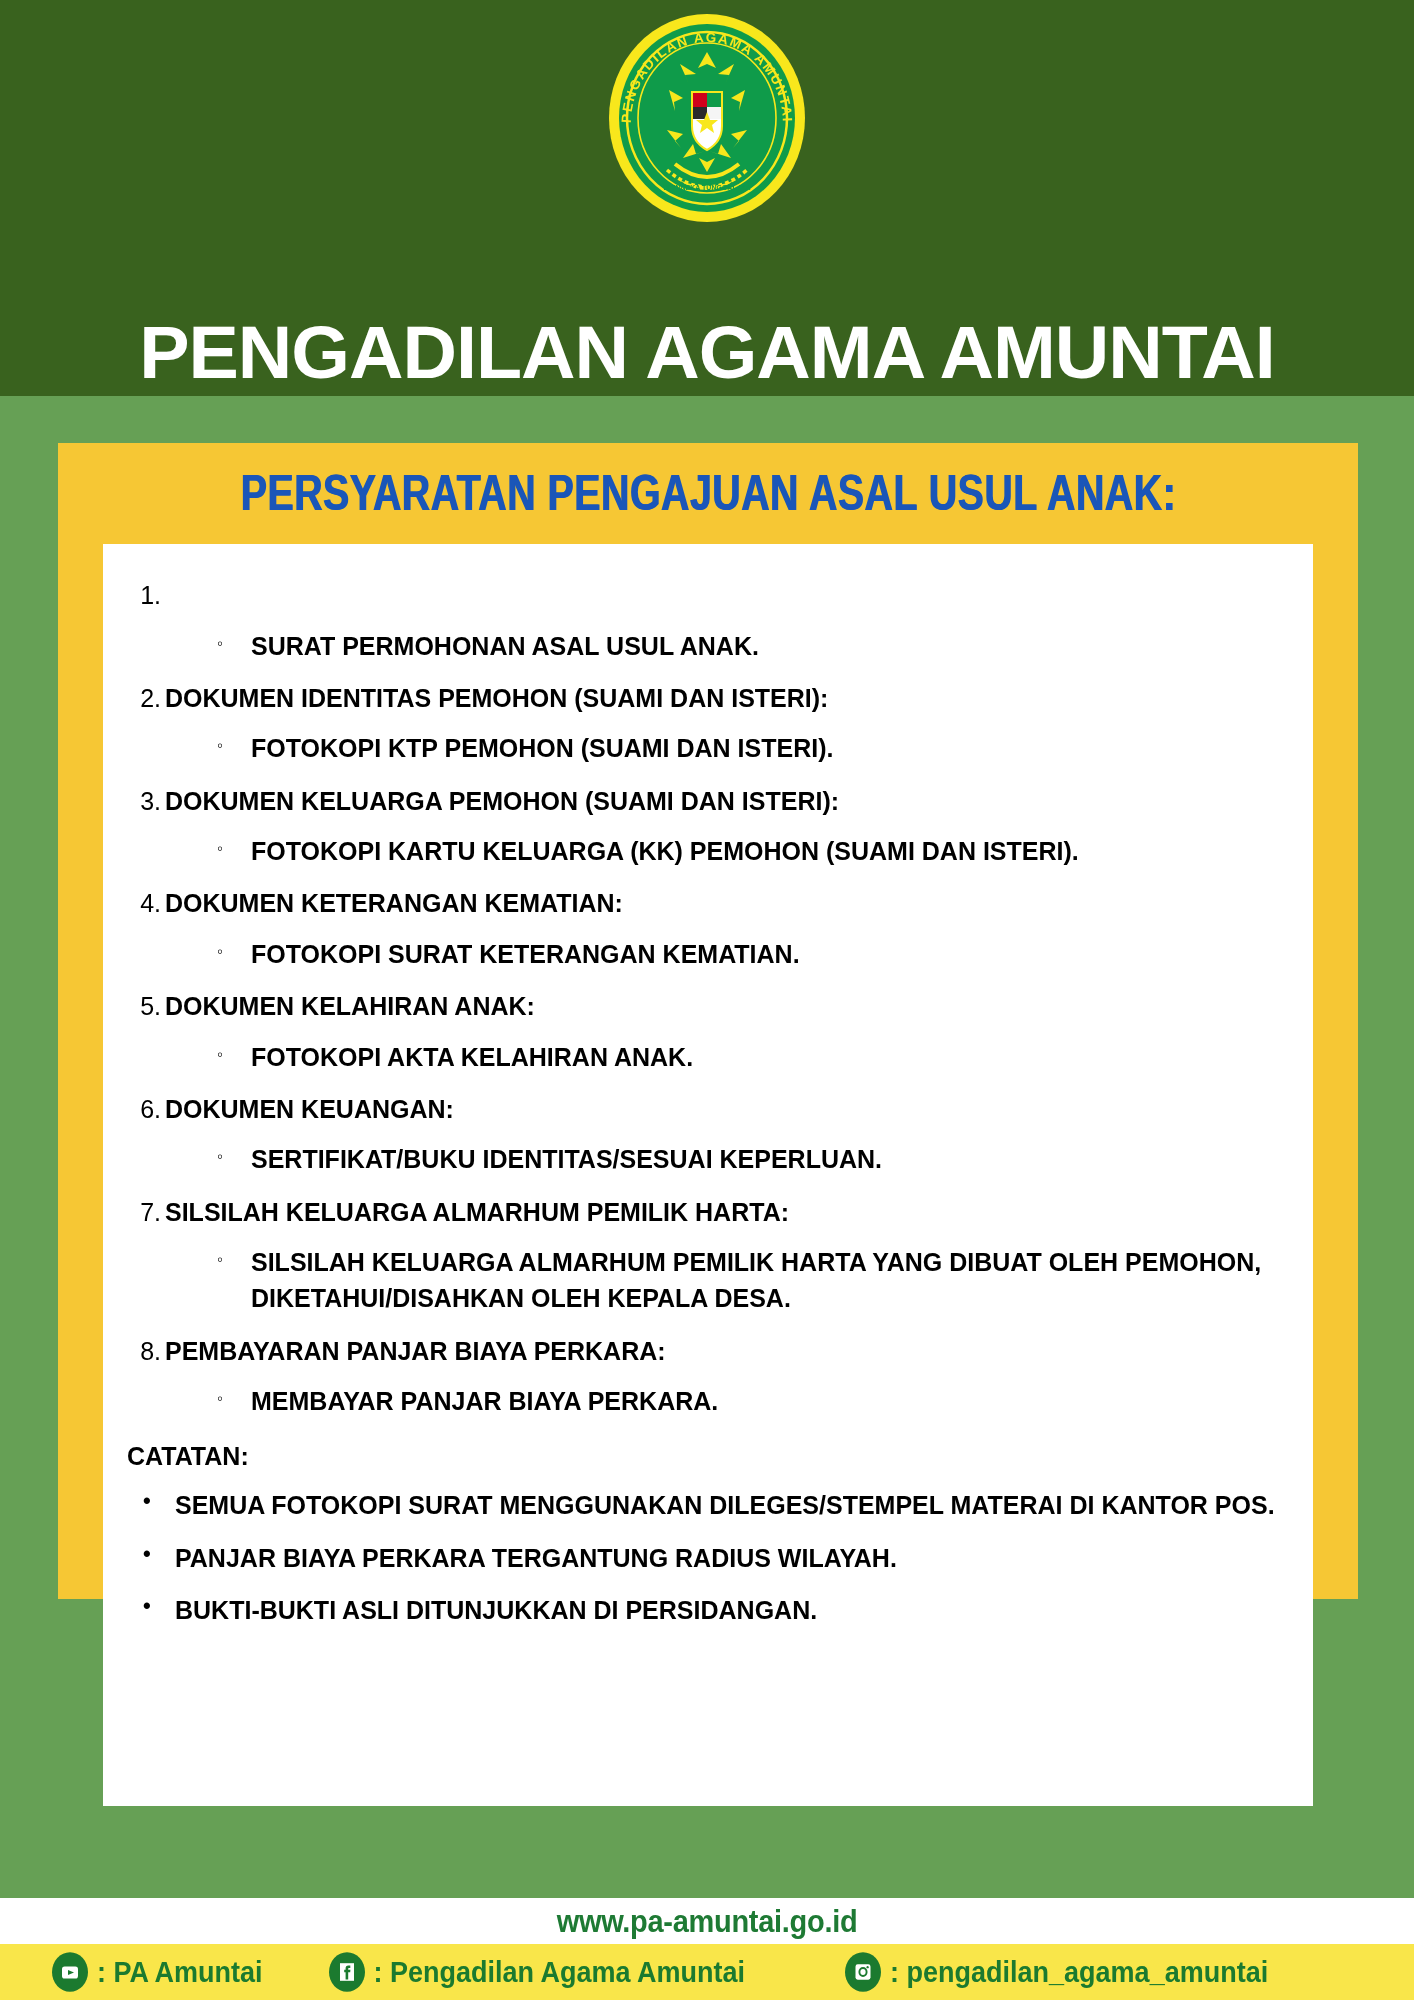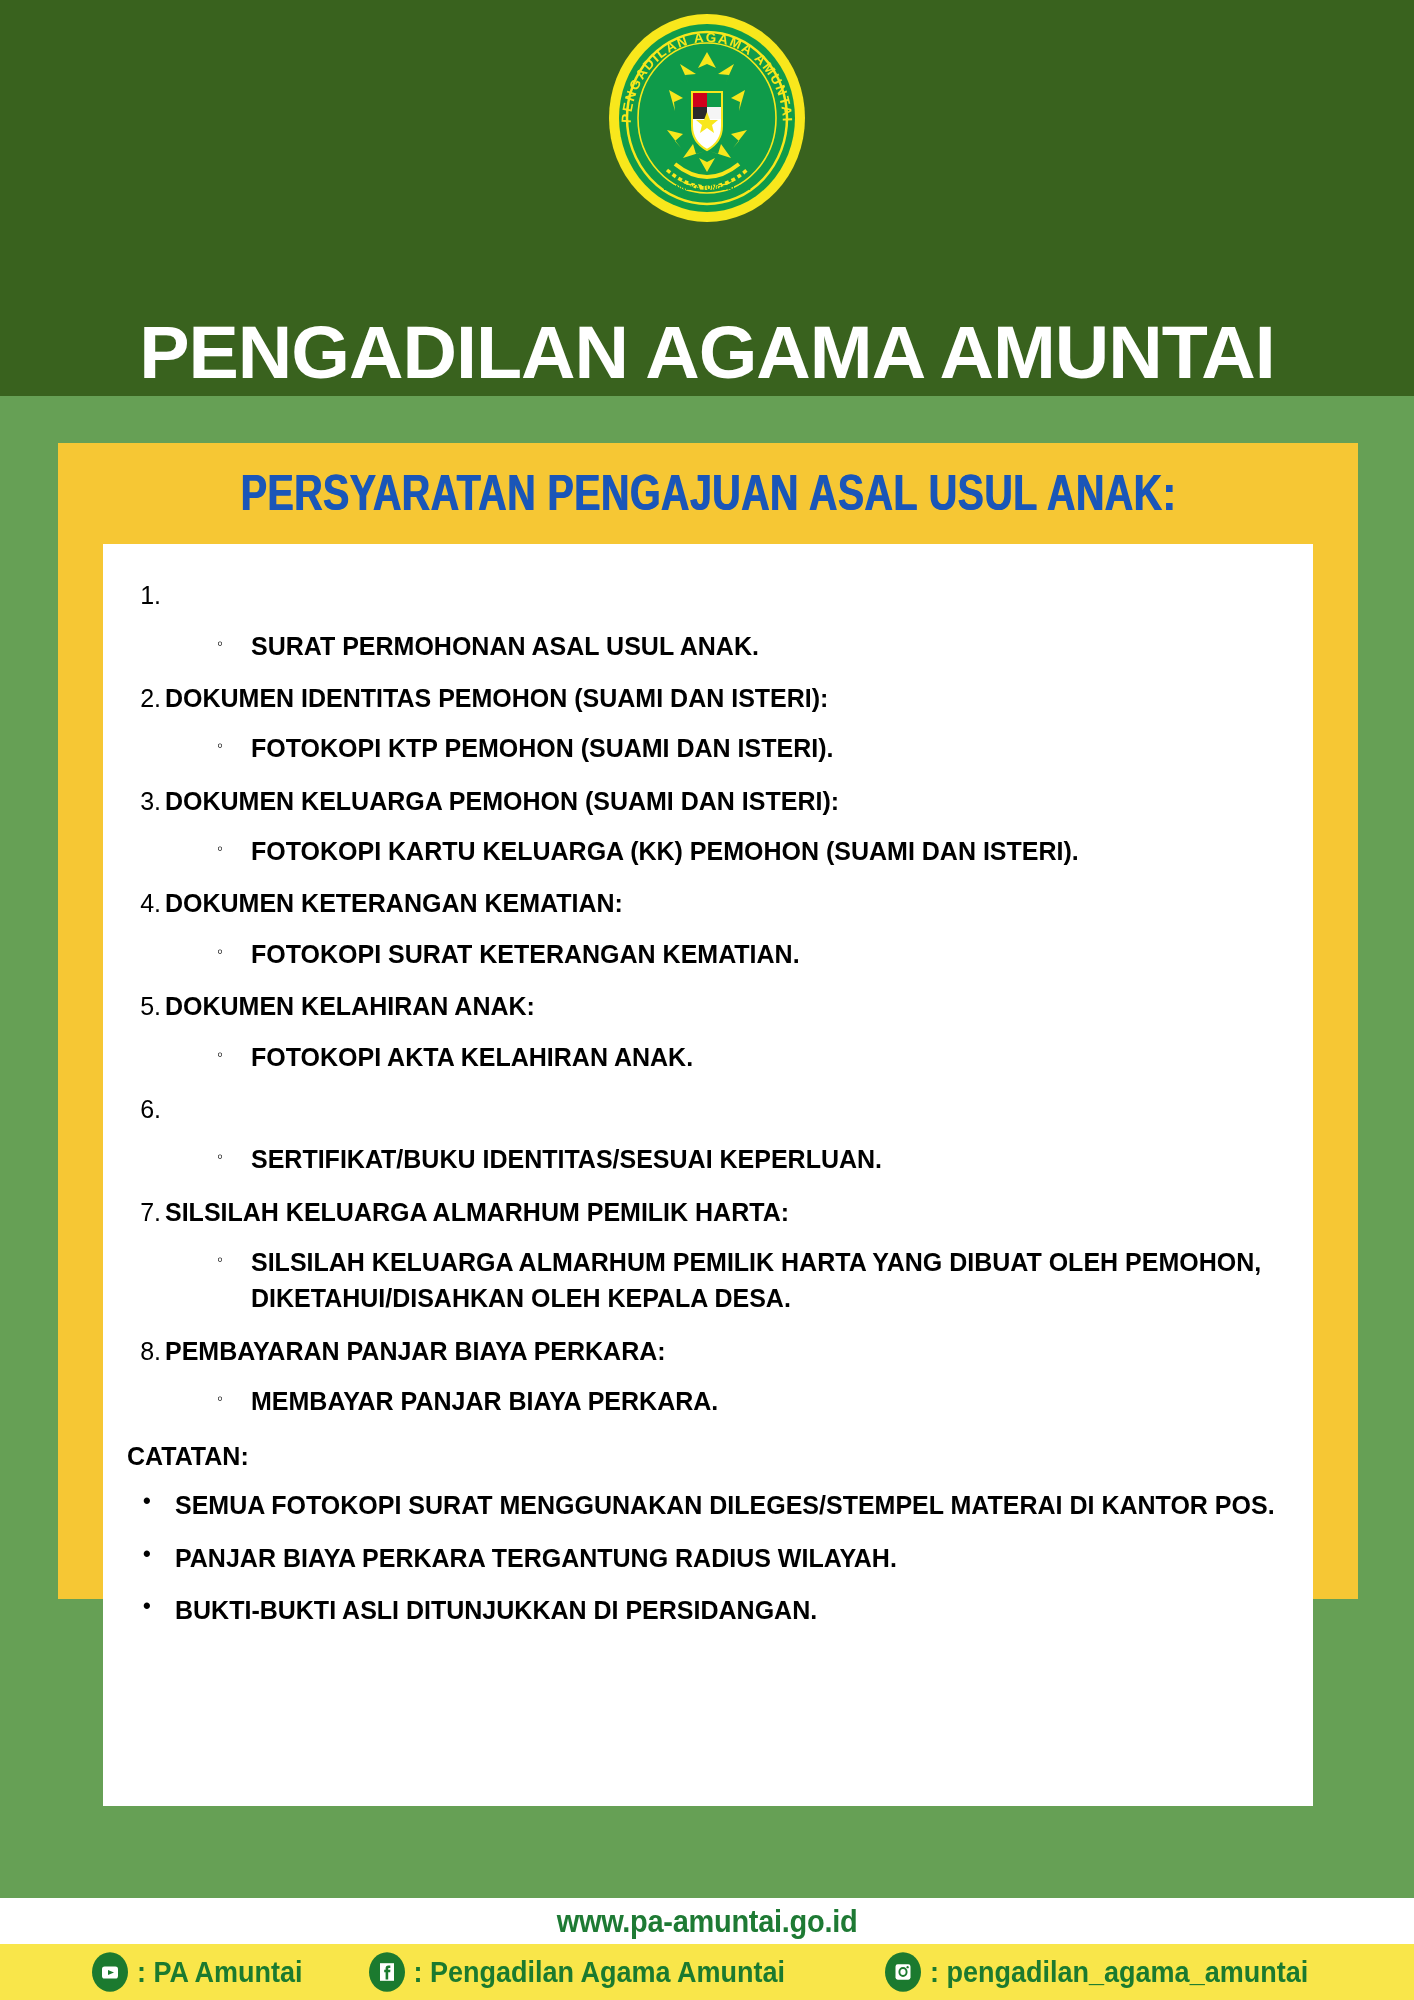--- a/index.html
+++ b/index.html
@@ -134,21 +134,21 @@
   .site-url {
     color:#1e7a34;
     font-size:29px;
     font-weight:bold;
     transform:scaleY(1.1);
     letter-spacing:-0.3px;
   }
   .footer-yellow {
     position:absolute; left:0; top:1944px; width:1414px; height:56px;
     background:#f9e64a;
-    display:flex; align-items:center;padding-left:40px;
+    display:flex; align-items:center;
   }
   .social {
     display:flex; align-items:center;
     color:#1b7a2f;
     font-size:27px;
     font-weight:bold;
     transform:scaleY(1.1);
     white-space:nowrap;
   }
   .s1 { margin-left:52px; }
@@ -269,20 +269,21 @@
         </div>
         <div class="req-sub">
           <span class="hollow-bullet">◦</span>
           <span class="req-sub-text">FOTOKOPI AKTA KELAHIRAN ANAK.</span>
         </div>
       </div>
 
       <div class="req-item">
         <div class="req-head">
           <span class="req-num">6.</span>
+          <span class="req-head-text">DOKUMEN KEUANGAN:</span>
         </div>
         <div class="req-sub">
           <span class="hollow-bullet">◦</span>
           <span class="req-sub-text">SERTIFIKAT/BUKU IDENTITAS/SESUAI KEPERLUAN.</span>
         </div>
       </div>
 
       <div class="req-item">
         <div class="req-head">
           <span class="req-num">7.</span>

